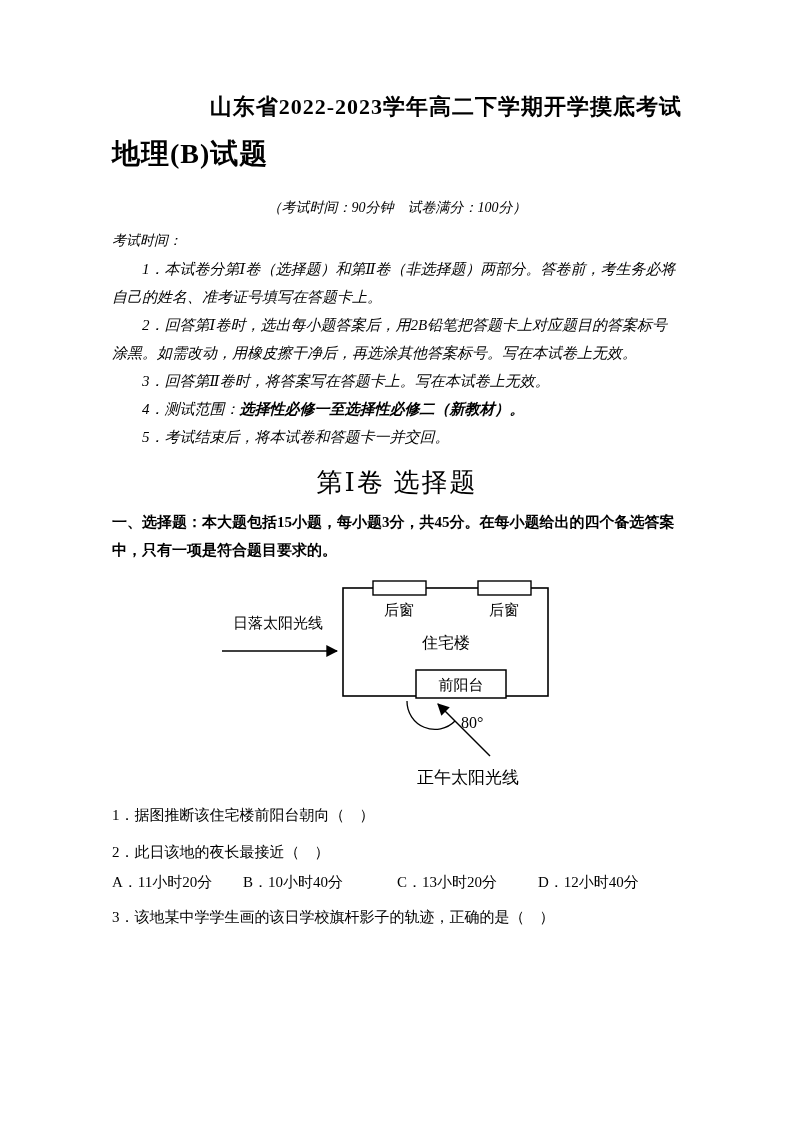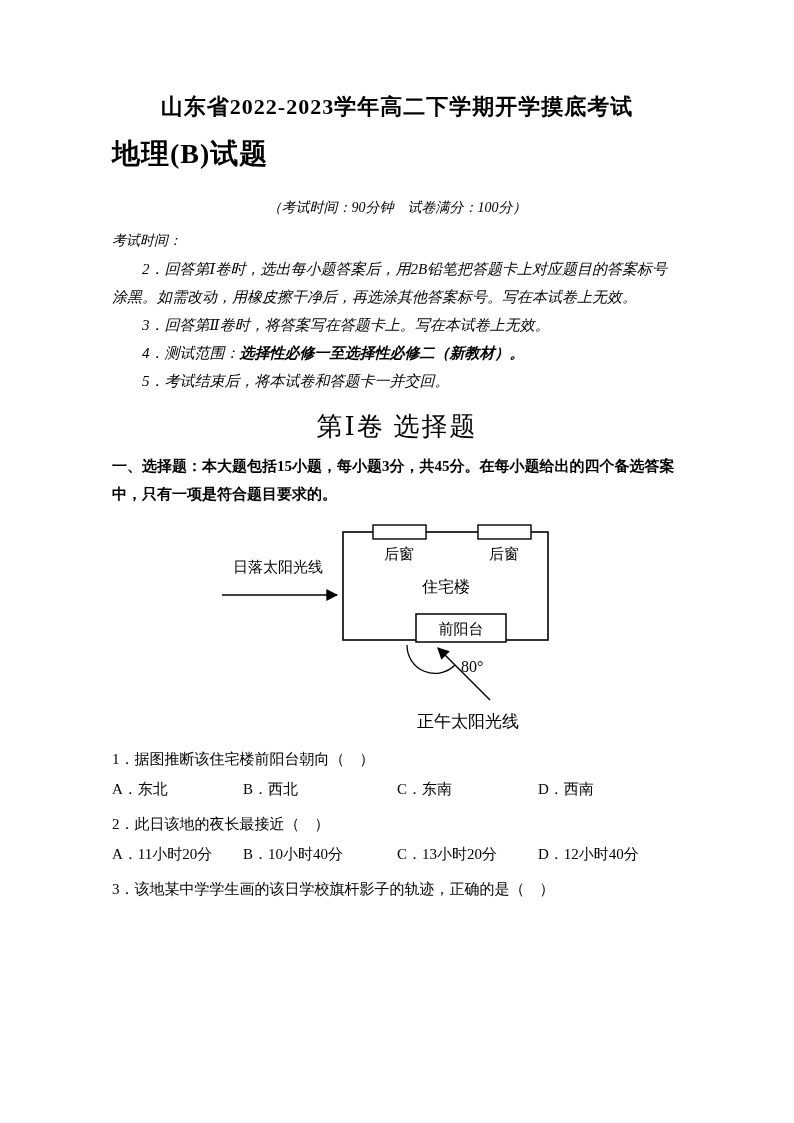--- a/index.html
+++ b/index.html
@@ -2,21 +2,21 @@
 <html><head>
 <meta charset="utf-8">
 <style>
   * { margin:0; padding:0; box-sizing:border-box; }
   html,body { background:#fff; }
   .page {
     width:794px; height:1123px; margin:0 auto; background:#fff; color:#000;
     font-family:"Liberation Serif","DejaVu Serif",serif;
     padding:92px 112px 0 112px; overflow:hidden; position:relative;
   }
-  .title1 { text-align:center; font-size:22px; font-weight:bold; letter-spacing:1px; }
+  .title1 { text-align:right; font-size:22px; font-weight:bold; letter-spacing:1px; }
   .title2 { text-align:left; font-size:28px; font-weight:bold; margin-top:13px; letter-spacing:1px; }
   .exam-info { text-align:center; font-size:14px; font-style:italic; margin-top:26px; }
   .notice { margin-top:10px; font-size:15px; line-height:28px; font-style:italic; }
   .notice-heading { font-size:14px; }
   .notice p { text-indent:2em; }
   .notice b { font-weight:bold; }
   .section-heading { text-align:center; font-size:26px; font-weight:400; margin:14px 0 8px 0; letter-spacing:2px; }
   .instruction { font-size:15px; font-weight:bold; line-height:28px; margin-top:4px; }
   .passage { font-size:15px; font-style:italic; text-indent:2em; line-height:28px; margin-top:3px; }
   .diagram { margin-top:4px; height:224px; position:relative; }
@@ -33,20 +33,21 @@
 <body>
 
 <div class="page">
 
   <div class="title1">山东省2022-2023学年高二下学期开学摸底考试</div>
   <div class="title2">地理(B)试题</div>
   <div class="exam-info">（考试时间：90分钟　试卷满分：100分）</div>
 
   <div class="notice">
     <div class="notice-heading">考试时间：</div>
+    <p>1．本试卷分第Ⅰ卷（选择题）和第Ⅱ卷（非选择题）两部分。答卷前，考生务必将自己的姓名、准考证号填写在答题卡上。</p>
     <p>2．回答第Ⅰ卷时，选出每小题答案后，用2B铅笔把答题卡上对应题目的答案标号涂黑。如需改动，用橡皮擦干净后，再选涂其他答案标号。写在本试卷上无效。</p>
     <p>3．回答第Ⅱ卷时，将答案写在答题卡上。写在本试卷上无效。</p>
     <p><span>4．测试范围：</span><b>选择性必修一至选择性必修二（新教材）。</b></p>
     <p>5．考试结束后，将本试卷和答题卡一并交回。</p>
   </div>
 
   <div class="section-heading">第Ⅰ卷 选择题</div>
 
   <p class="instruction">一、选择题：本大题包括15小题，每小题3分，共45分。在每小题给出的四个备选答案中，只有一项是符合题目要求的。</p>
 
@@ -77,23 +78,20 @@
 
       <path d="M 209 133 A 28 28 0 0 0 257 153" fill="none" stroke="#000" stroke-width="1.3"></path>
       <text x="263" y="160" class="t-big">80°</text>
 
       <text x="270" y="215" text-anchor="middle" class="t-noon">正午太阳光线</text>
     </svg>
   </div>
 
   <div class="question">
     <p class="q-stem">1．据图推断该住宅楼前阳台朝向（　）</p>
-    <div class="options">
-      <span class="opt opt-a">A．东北</span><span class="opt opt-b">B．西北</span><span class="opt opt-c">C．东南</span><span class="opt">D．西南</span>
-    </div>
   </div>
 
   <div class="question">
     <p class="q-stem">2．此日该地的夜长最接近（　）</p>
     <div class="options">
       <span class="opt opt-a">A．11小时20分</span><span class="opt opt-b">B．10小时40分</span><span class="opt opt-c">C．13小时20分</span><span class="opt">D．12小时40分</span>
     </div>
   </div>
 
   <div class="question">

